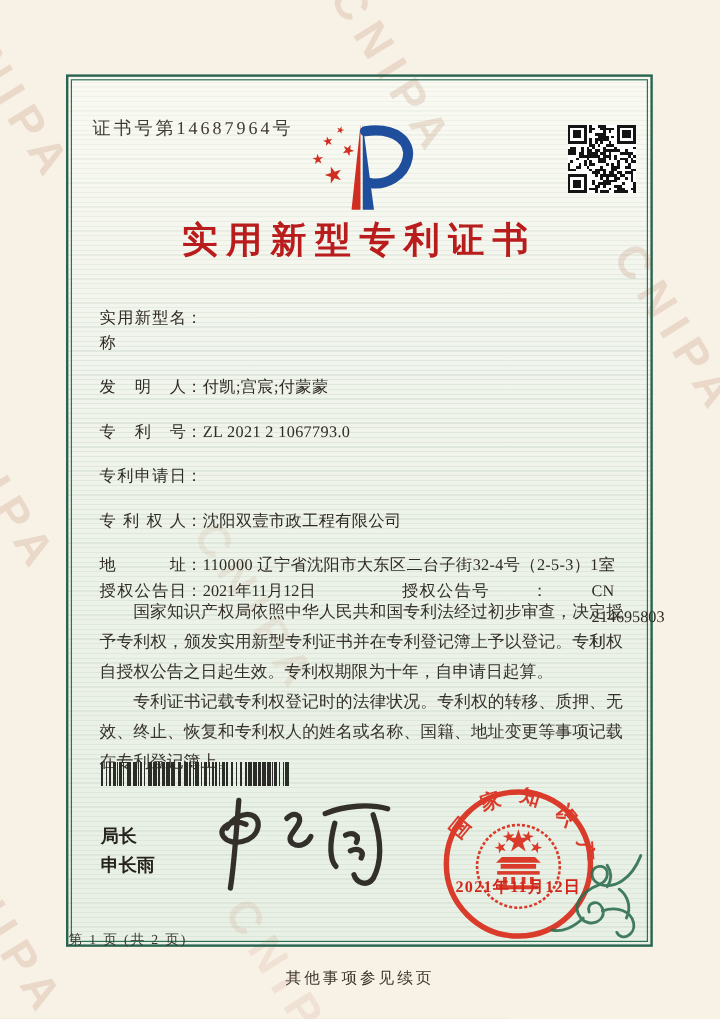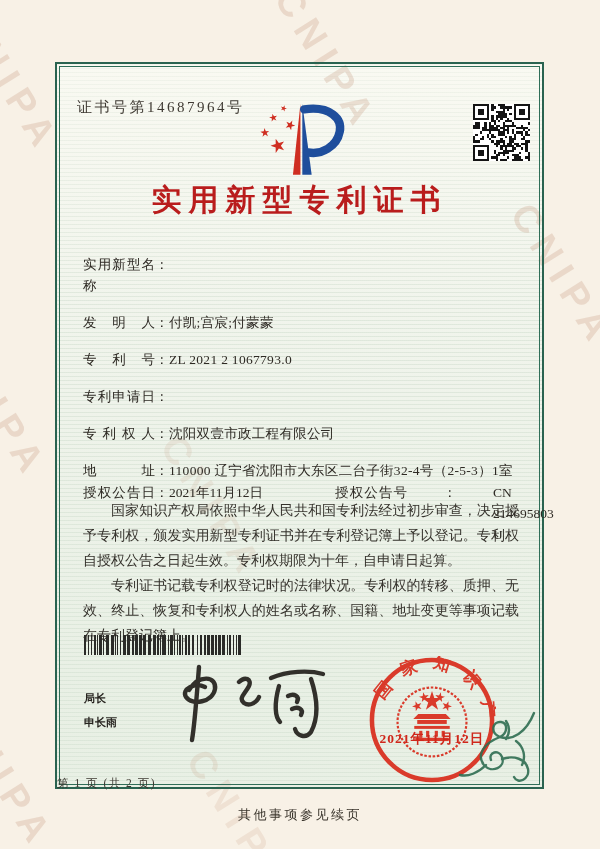--- a/index.html
+++ b/index.html
@@ -37,21 +37,21 @@
   .fc{width:14px;flex:none;}
   .fv{flex:1;letter-spacing:0.3px;}
   .grant{display:flex;line-height:21px;}
   .grant .gleft{display:flex;width:252px;flex:none;}
   .grant .gright{display:flex;flex:1;gap:36px;}
   .body-text{position:absolute;left:26px;right:23px;top:435px;font-size:14px;line-height:1.78;
       color:#35322c;text-align:justify;}
   .body-text p{margin:0;text-indent:2em;}
   .barcode{position:absolute;left:27px;top:571px;width:158px;height:20px;}
   .signer{position:absolute;left:27px;top:622px;font-family:"Liberation Sans",sans-serif;
-      font-size:11px;font-weight:700;color:#26231f;line-height:24px;}
+      font-size:15px;font-weight:700;color:#26231f;line-height:24px;}
   .signature{position:absolute;left:100px;top:598px;width:190px;height:88px;}
   .seal{position:absolute;left:311px;top:592px;width:128px;height:128px;opacity:0.92;}
   .stamp-date{position:absolute;left:303px;top:666px;width:144px;text-align:center;
       color:#cf271b;font-size:13.5px;letter-spacing:1px;font-weight:600;
       font-family:"Liberation Serif",serif;}
   .page-no{position:absolute;left:0;right:0;top:712px;font-size:11.5px;
       letter-spacing:1.5px;color:#3c3831;}
   .flourish{position:absolute;right:-10px;bottom:-16px;width:96px;height:96px;}
   .footer-note{position:absolute;left:0;right:0;top:806px;z-index:2;text-align:center;
       font-size:13px;letter-spacing:2.5px;color:#3a352c;}

